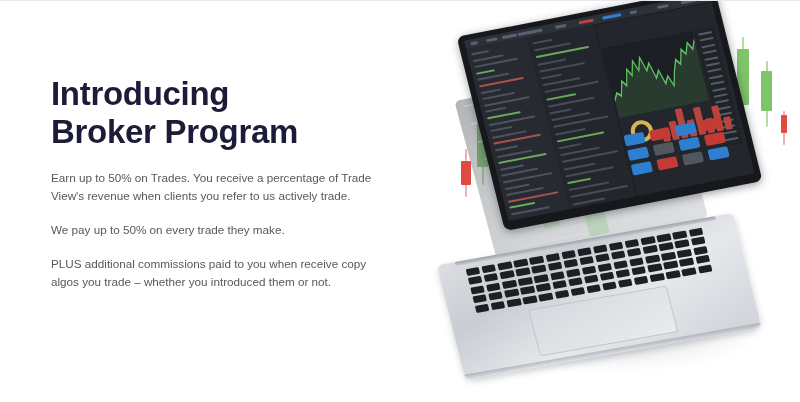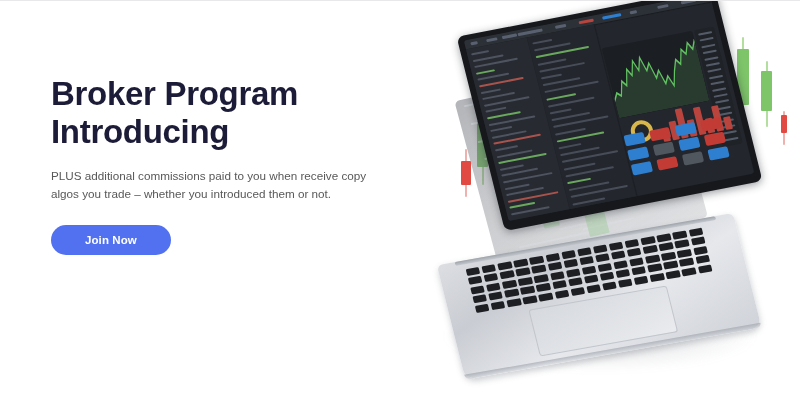--- a/index.html
+++ b/index.html
@@ -278,29 +278,28 @@
     border-radius: 0 0 10px 10px;
   }
 </style>
 </head>
 <body>
 
 <div class="hero">
 
   <div class="copy">
     <h1 class="headline">
+      <span class="line">Introducing</span>
       <span class="line">Broker Program</span>
-      <span class="line">Introducing</span>
     </h1>
 
+    <p class="para p1">Earn up to 50% on Trades. You receive a percentage of Trade View's revenue when clients you refer to us actively trade.</p>
+    <p class="para p2">We pay up to 50% on every trade they make.</p>
     <p class="para p3">PLUS additional commissions paid to you when receive copy algos you trade – whether you introduced them or not.</p>
 
-    <div class="cta-wrap">
-      <button class="cta">Join Now</button>
-    </div>
   </div>
 
   <div class="visual">
 
     <div class="candles">
         <div class="candle down" style="left: 46px; top: 148px; width: 10px; height: 48px;">
           <div class="wick" style="top: 0px; height: 48px;"></div>
           <div class="body" style="top: 12px; height: 24px;"></div>
         </div>
         <div class="candle up" style="left: 62px; top: 106px; width: 11px; height: 78px;">

